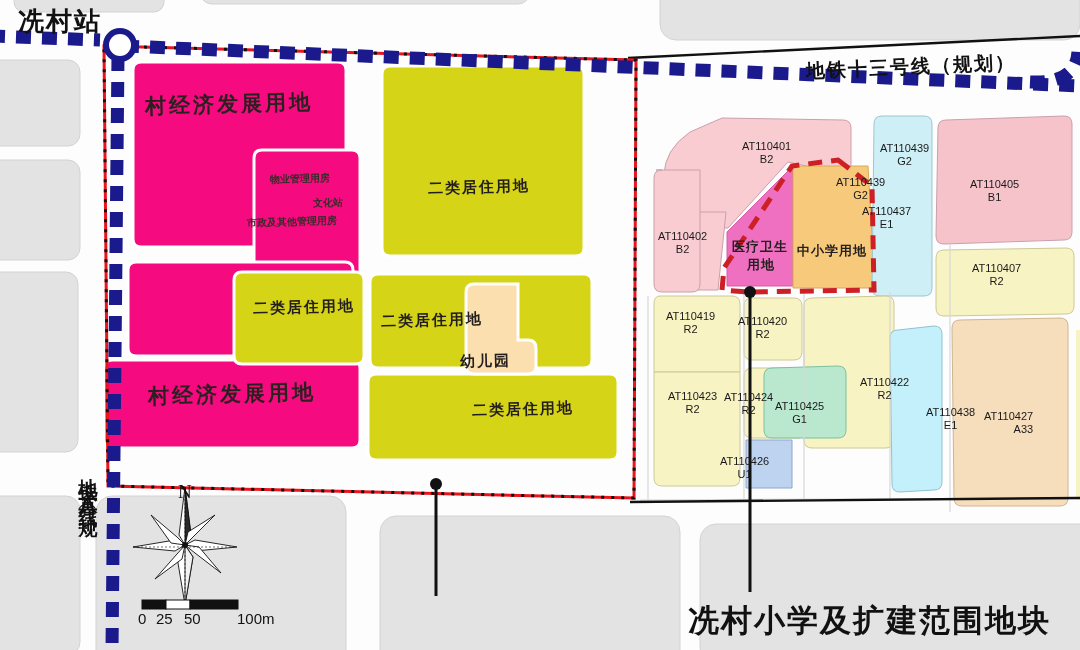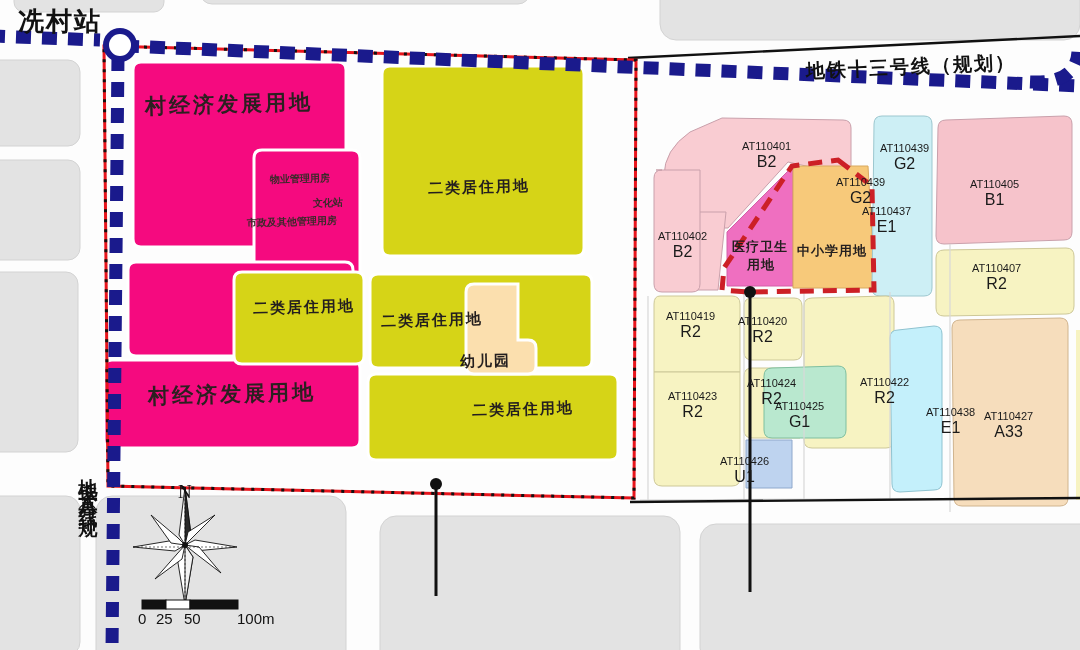--- a/index.html
+++ b/index.html
@@ -11,21 +11,21 @@
   #map-root{position:relative;width:1080px;height:650px;background:#5eead4;overflow:hidden;}
   #map-svg{position:absolute;left:0;top:0;width:1080px;height:650px;}
 
   
   .lbl{position:absolute;white-space:nowrap;pointer-events:none;}
 
   .parcel-code{
     font-family:"Liberation Sans","DejaVu Sans",sans-serif;
     font-size:11px;color:#1a1a1a;text-align:center;line-height:1.15;
   }
-  .parcel-code b{display:block;font-weight:400;font-size:16px;}
+  .parcel-code b{display:block;font-weight:400;font-size:11px;}
 
   .zh-land{
     font-family:"DejaVu Sans","Liberation Sans",sans-serif;
     color:#241f1f;font-weight:700;letter-spacing:1px;
   }
   .zh-land.big{font-size:21px;letter-spacing:3px;color:#2b2020;}
   .zh-land.mid{font-size:15px;letter-spacing:2px;}
   .zh-land.sm{font-size:13px;letter-spacing:1px;}
   .zh-land.tiny{font-size:10px;letter-spacing:0px;color:#3a2a2a;font-weight:700;}
 
@@ -249,36 +249,36 @@
   <div class="lbl parcel-code" style="left:860px;top:376px;">
     <span>AT110422</span>
     <b>R2</b>
   </div>
 
   <div class="lbl parcel-code" style="left:668px;top:390px;">
     <span>AT110423</span>
     <b>R2</b>
   </div>
 
-  <div class="lbl parcel-code" style="left:724px;top:377px;margin-left:23px;">
+  <div class="lbl parcel-code" style="left:724px;top:391px;">
     <span>AT110424</span>
     <b>R2</b>
   </div>
 
   <div class="lbl parcel-code" style="left:775px;top:400px;">
     <span>AT110425</span>
     <b>G1</b>
   </div>
 
   <div class="lbl parcel-code" style="left:720px;top:455px;">
     <span>AT110426</span>
     <b>U1</b>
   </div>
 
-  <div class="lbl parcel-code" style="left:984px;top:410px;">
+  <div class="lbl parcel-code" style="left:984px;top:410px;text-align:right;">
     <span>AT110427</span>
     <b>A33</b>
   </div>
 
   <div class="lbl parcel-code" style="left:862px;top:205px;">
     <span>AT110437</span>
     <b>E1</b>
   </div>
 
   <div class="lbl parcel-code" style="left:898px;top:406px;margin-left:28px;">
@@ -296,14 +296,15 @@
     <b>G2</b>
   </div>
 
   <div class="lbl north-n" style="left:178px;top:481px;">N</div>
 
   <div class="lbl scalebar-text" style="left:138px;top:610px;">0</div>
   <div class="lbl scalebar-text" style="left:156px;top:610px;">25</div>
   <div class="lbl scalebar-text" style="left:184px;top:610px;">50</div>
   <div class="lbl scalebar-text" style="left:230px;top:610px;margin-left:7px;">100m</div>
 
+  <div class="lbl caption" style="left:688px;top:600px;">冼村小学及扩建范围地块</div>
 
 </div>
 
 </body></html>

